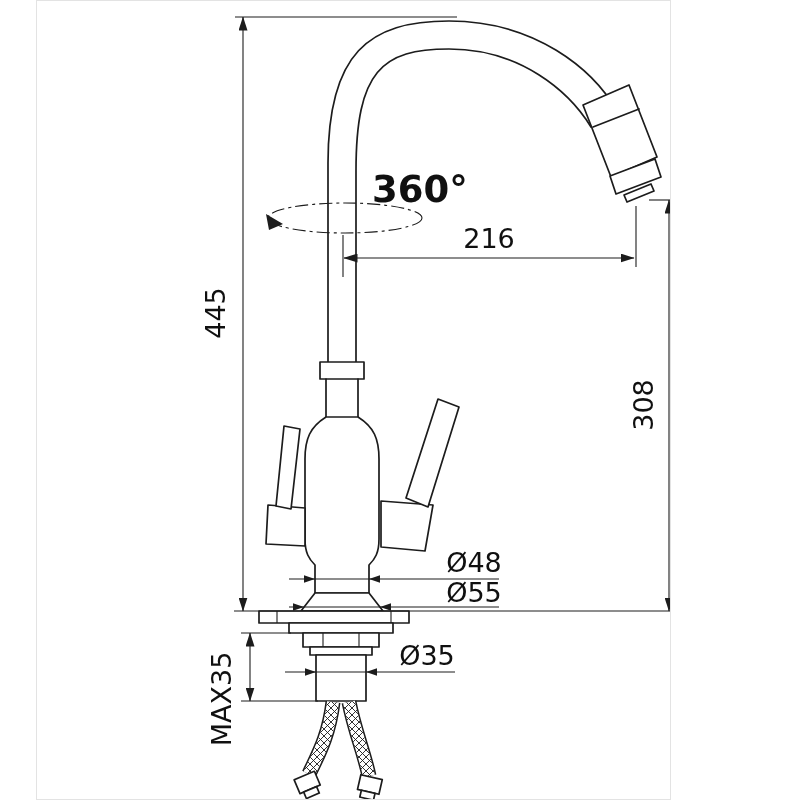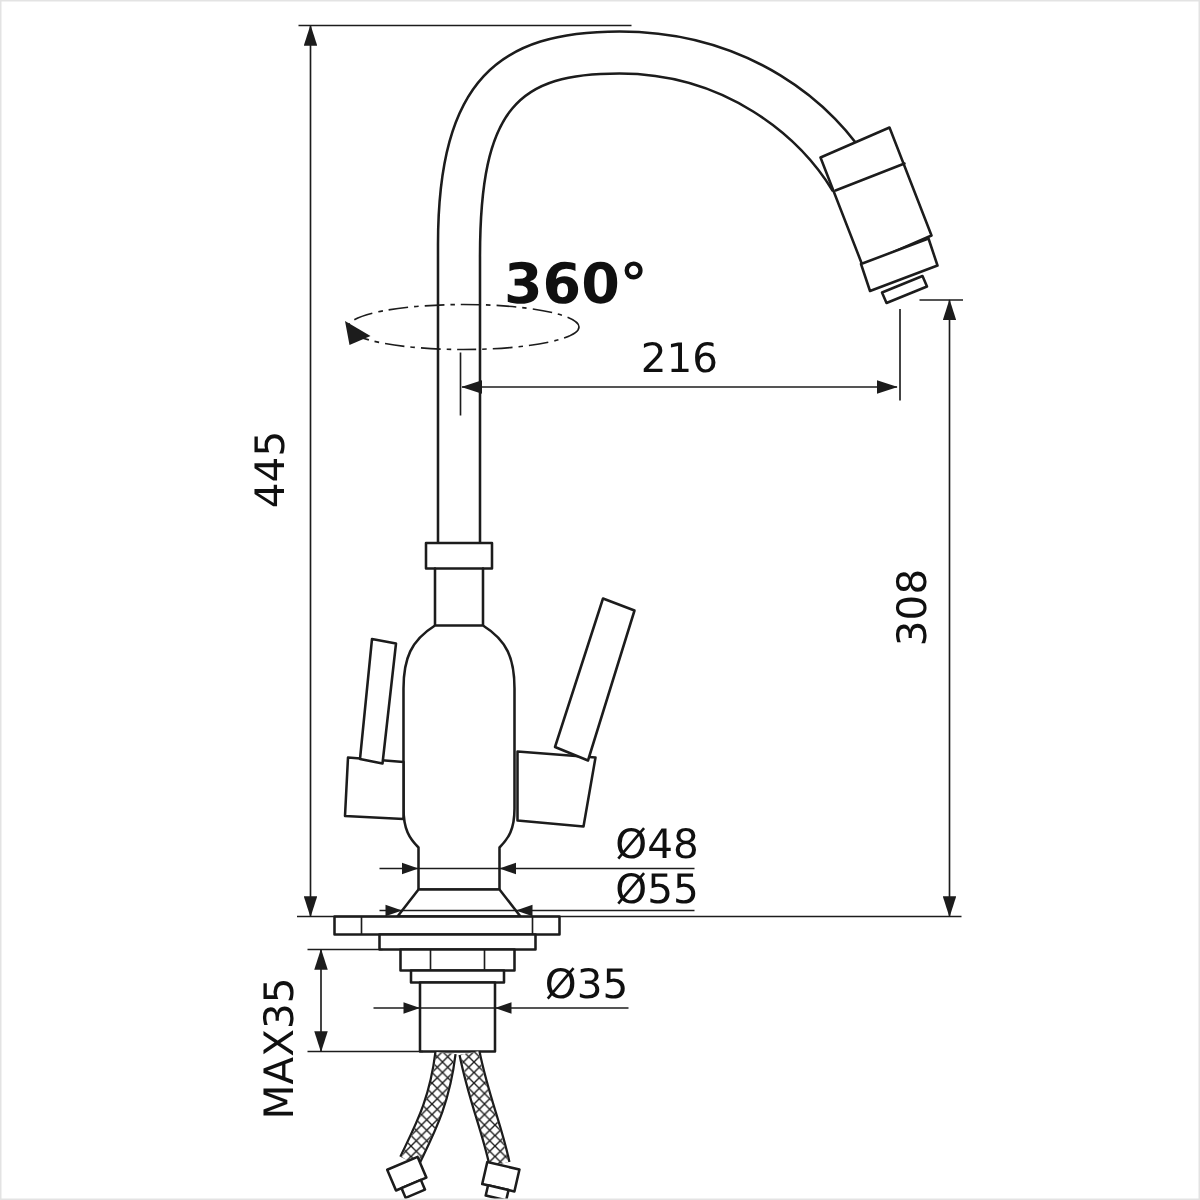--- a/index.html
+++ b/index.html
@@ -1,16 +1,16 @@
 <!DOCTYPE html>
 <html><head>
 <meta charset="utf-8">
 <style>
   html,body{margin:0;padding:0;background:#ffffff;}
-  .sheet{width:800px;height:800px;background:#ffffff;border:1px solid #e3e3e3;box-sizing:border-box;position:relative;overflow:hidden;}
+  .sheet{width:635px;height:800px;background:#ffffff;border:1px solid #e3e3e3;box-sizing:border-box;position:relative;overflow:hidden;margin-left:36px;}
   svg{display:block;}
   .ol{fill:#ffffff;stroke:#1c1c1c;stroke-width:1.7;stroke-linejoin:round;}
   .ln{fill:none;stroke:#1c1c1c;stroke-width:1.7;stroke-linejoin:round;stroke-linecap:round;}
   .dim{fill:none;stroke:#1c1c1c;stroke-width:1.1;}
   .arr{fill:#1c1c1c;stroke:none;}
   .dimtext{font-family:"DejaVu Sans","Liberation Sans",sans-serif;font-size:27px;fill:#101010;}
   .bigtext{font-family:"DejaVu Sans","Liberation Sans",sans-serif;font-size:37px;font-weight:700;fill:#101010;}
 </style>
 </head>
 <body>

